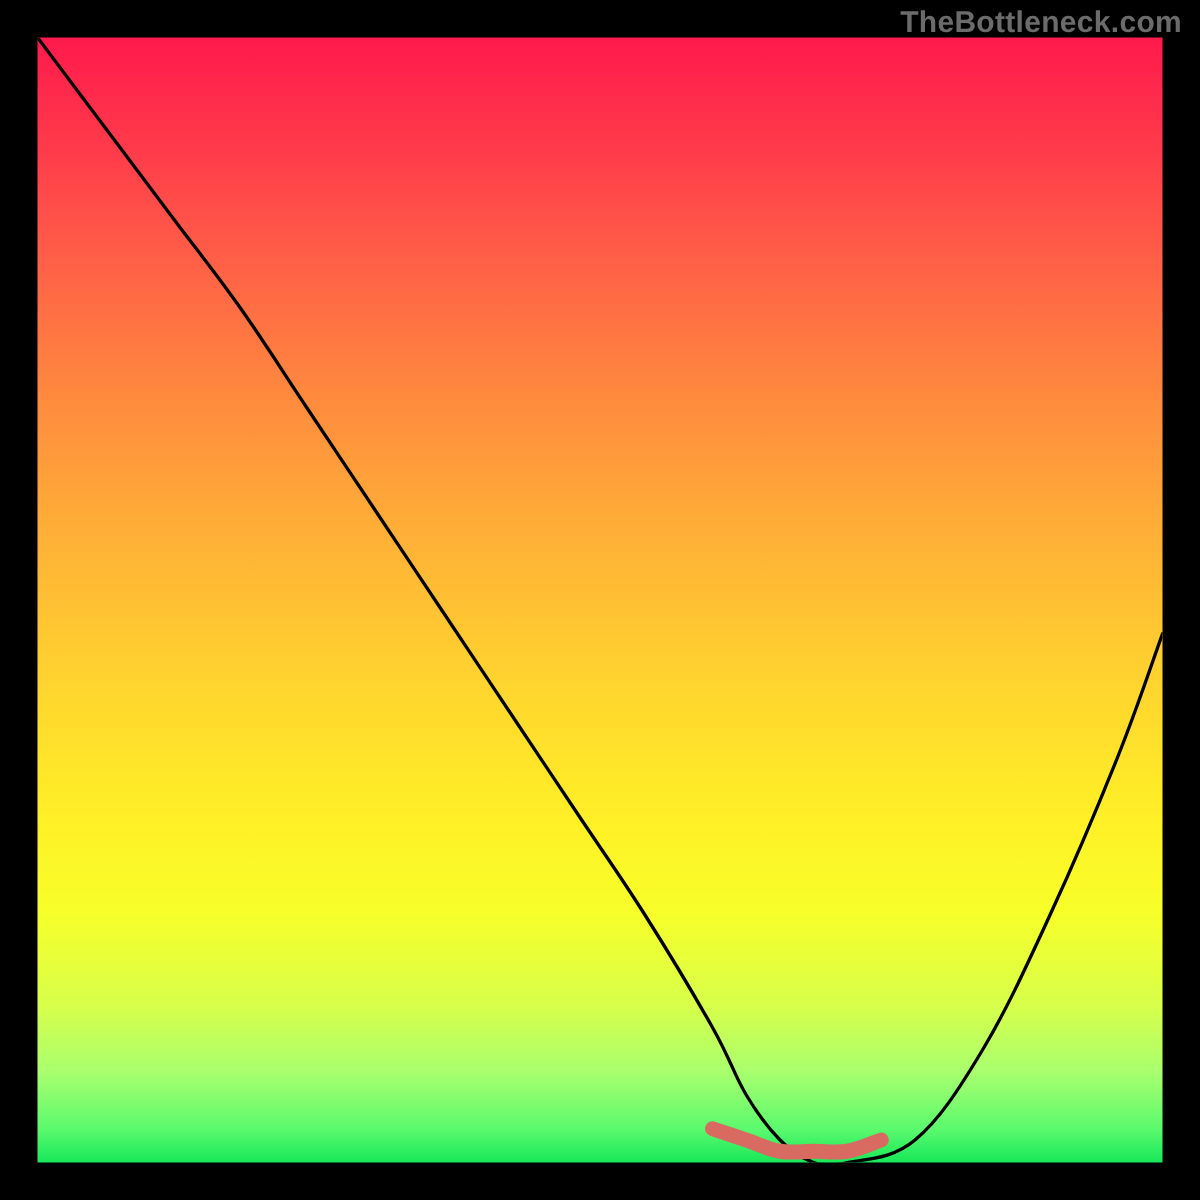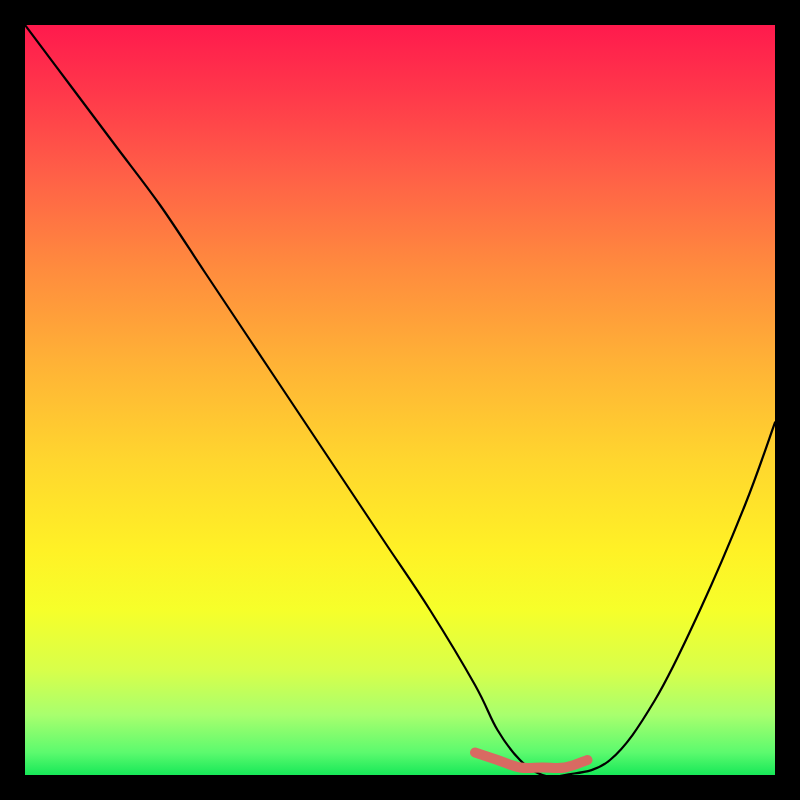--- a/index.html
+++ b/index.html
@@ -47,19 +47,20 @@
     font-size: 20px;
     font-weight: 600;
     color: #6b6b6b;
     letter-spacing: 0.2px;
   }
 </style>
 </head>
 <body>
 
 <div class="container">
+  <div class="watermark">TheBottleneck.com</div>
   <div class="plot-area">
     <svg class="curve" viewBox="0 0 750 750" preserveAspectRatio="none">
       <path id="curve-path" d="M 0 0 C 8.1 10.799999999999999, 28.8 38.400000000000006, 45 60 C 61.2 81.6, 73.8 98.4, 90 120 C 106.2 141.6, 118.8 157.05, 135 180 C 151.2 202.95, 163.8 223.19999999999993, 180 247.49999999999994 C 196.2 271.79999999999995, 208.8 290.70000000000005, 225 315.00000000000006 C 241.2 339.30000000000007, 253.8 358.2, 270 382.5 C 286.2 406.8, 298.8 425.7, 315 450 C 331.2 474.3, 343.8 493.2, 360 517.5 C 376.2 541.8, 388.8 559.35, 405 585 C 421.2 610.65, 437.85 638.4, 450 660 C 462.15 681.6, 464.4 691.5, 472.5 705 C 480.6 718.5, 486.9 726.9, 495 735 C 503.1 743.1, 509.4 747.3, 517.5 750 C 525.6 752.7, 527.85 752.7, 540 750 C 552.15 747.3, 568.8 748.5, 585 735 C 601.2 721.5, 613.8 702, 630 675 C 646.2 648, 658.8 620.1, 675 585 C 691.2 549.9, 706.5 513.75, 720 480 C 733.5 446.25, 744.6 412.35, 750 397.5" stroke="#000" stroke-width="2.2" fill="none" stroke-linecap="round" stroke-linejoin="round"></path>
       <path id="band-path" d="M 450 727.5 C 454.05 728.85, 464.4 732.3, 472.5 735 C 480.6 737.7, 486.9 741.15, 495 742.5 C 503.1 743.85, 509.4 742.5, 517.5 742.5 C 525.6 742.5, 531.9 743.85, 540 742.5 C 548.1 741.15, 558.45 736.35, 562.5 735" stroke="#d86a62" stroke-width="10" fill="none" stroke-linecap="round" stroke-linejoin="round"></path>
     </svg>
   </div>
 </div>
 
 </body></html>

